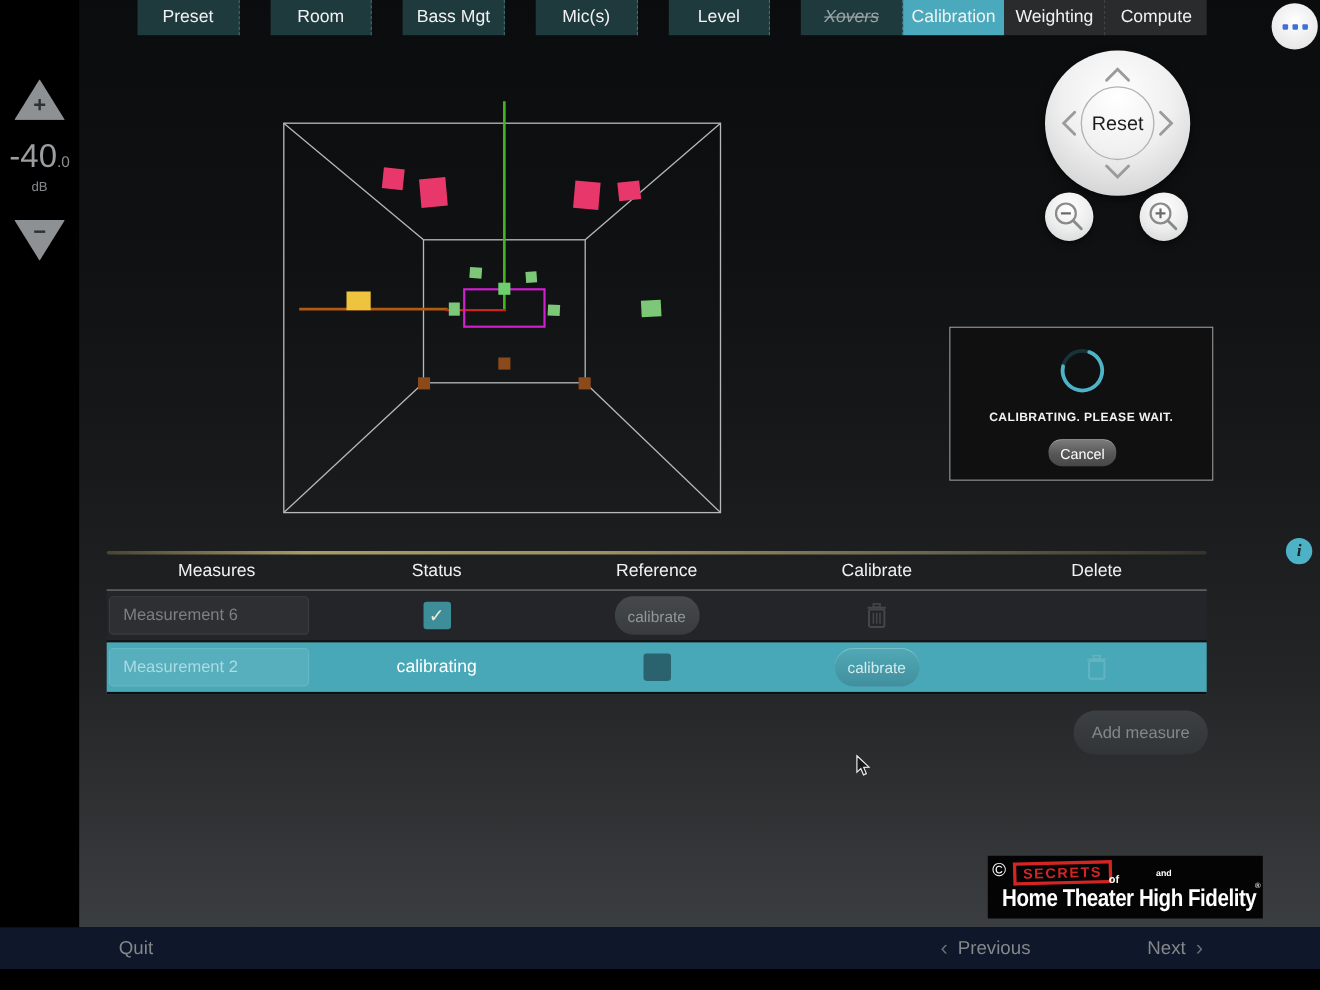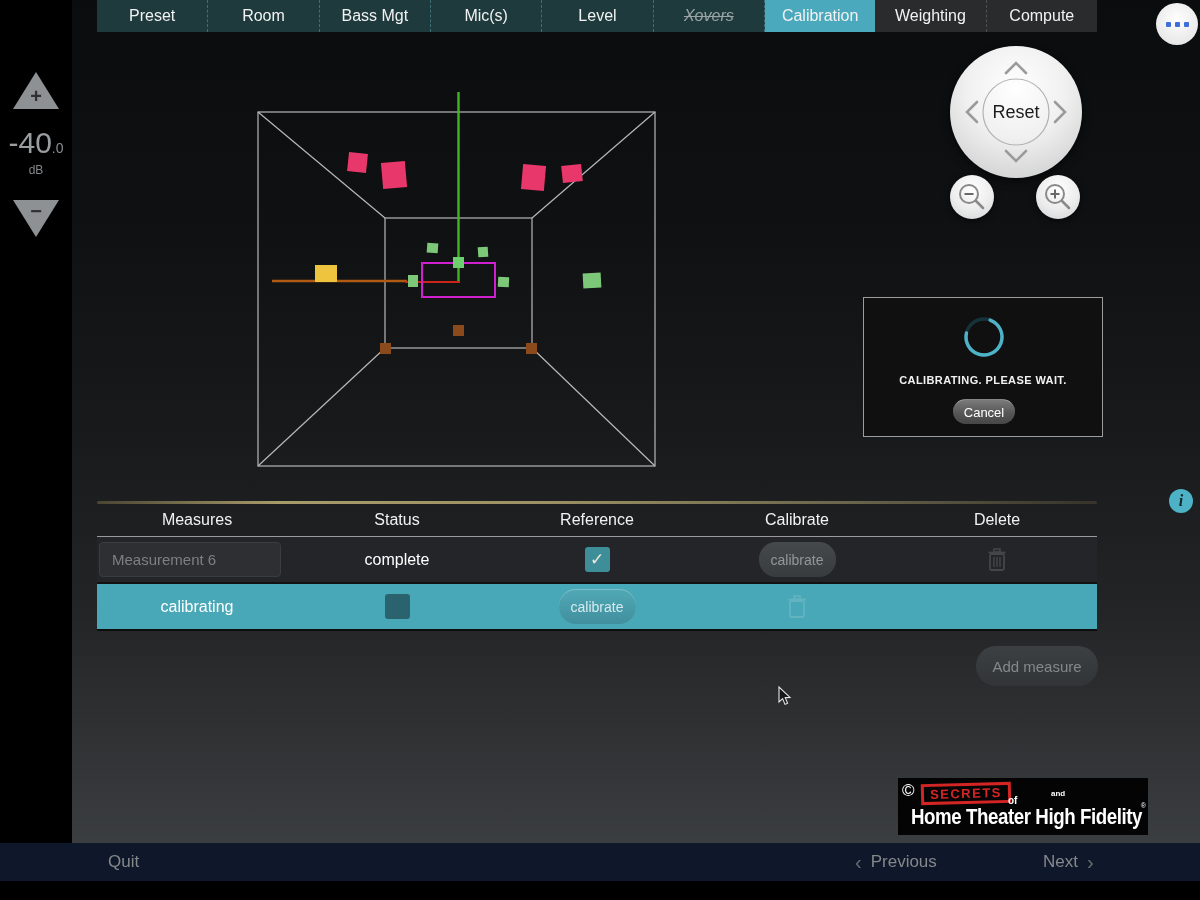--- a/index.html
+++ b/index.html
@@ -7,21 +7,21 @@
   .stage{position:relative;width:1200px;height:900px;background:#000;}
 
   
   .app{position:absolute;left:72px;top:0;width:1128px;height:843px;
     background:linear-gradient(180deg,#0a0c0d 0%,#0f1113 28%,#17191b 50%,#222426 72%,#2f3133 87%,#3b3e40 100%);}
 
   
   .tabbar{position:absolute;left:25px;top:0;width:1000px;height:32px;display:flex;}
   .tab{flex:1 1 0;display:flex;align-items:center;justify-content:center;
     font-size:16px;color:#f2f2f2;cursor:pointer;}
-  .tab.teal{background:#1e3a3d;border-right:1px dashed rgba(110,200,214,.38);}
+  .tab.teal{background:#1e3a3d;border-right:1px dashed rgba(110,200,214,.38);margin-left:28px;}
   .tab.teal:last-of-type{border-right:none;}
   .tab.sel{background:#4aa9bc;}
   .tab.dark{background:#2a2b2d;border-right:1px dashed #4d4f51;}
   .tab.dark.last{border-right:none;}
   .tab .xo{color:#9aa4a6;font-style:italic;text-decoration:line-through;}
 
   .more-btn{position:absolute;left:1084px;top:3px;width:42px;height:42px;border-radius:50%;
     background:radial-gradient(circle at 50% 38%,#ffffff,#e9e9e9 70%,#d5d5d5);
     display:flex;align-items:center;justify-content:center;gap:4px;cursor:pointer;}
   .more-btn i{width:5px;height:5px;background:#3f6fd8;border-radius:1px;display:block;}
@@ -260,41 +260,41 @@
         <div>Reference</div>
         <div>Calibrate</div>
         <div>Delete</div>
       </div>
 
       <div class="trow r1">
         <div class="cell" style="justify-content:flex-start;">
           <div class="name-box">Measurement 6</div>
         </div>
         <div class="cell">
-            <span class="statustxt">complete</span>
-          </div>
-        <div class="cell">
             <div class="chk">✓</div>
           </div>
         <div class="cell">
             <div class="cal-btn">calibrate</div>
           </div>
         <div class="cell">
           <svg class="trash" viewBox="0 0 20 24">
             <rect x="3" y="6" width="14" height="16" rx="1.5" fill="none" stroke="#43464a" stroke-width="1.8"></rect>
             <line x1="1.5" y1="4.5" x2="18.5" y2="4.5" stroke="#43464a" stroke-width="1.8"></line>
             <rect x="7" y="1" width="6" height="3" fill="none" stroke="#43464a" stroke-width="1.5"></rect>
             <line x1="7" y1="9" x2="7" y2="19" stroke="#43464a" stroke-width="1.4"></line>
             <line x1="10" y1="9" x2="10" y2="19" stroke="#43464a" stroke-width="1.4"></line>
             <line x1="13" y1="9" x2="13" y2="19" stroke="#43464a" stroke-width="1.4"></line>
           </svg>
         </div>
       </div>
 
       <div class="trow r2">
+        <div class="cell" style="justify-content:flex-start;">
+          <div class="name-box">Measurement 2</div>
+        </div>
         <div class="cell">
             <span class="statustxt">calibrating</span>
           </div>
         <div class="cell">
             <div class="chk"></div>
           </div>
         <div class="cell">
             <div class="cal-btn">calibrate</div>
           </div>
         <div class="cell">

